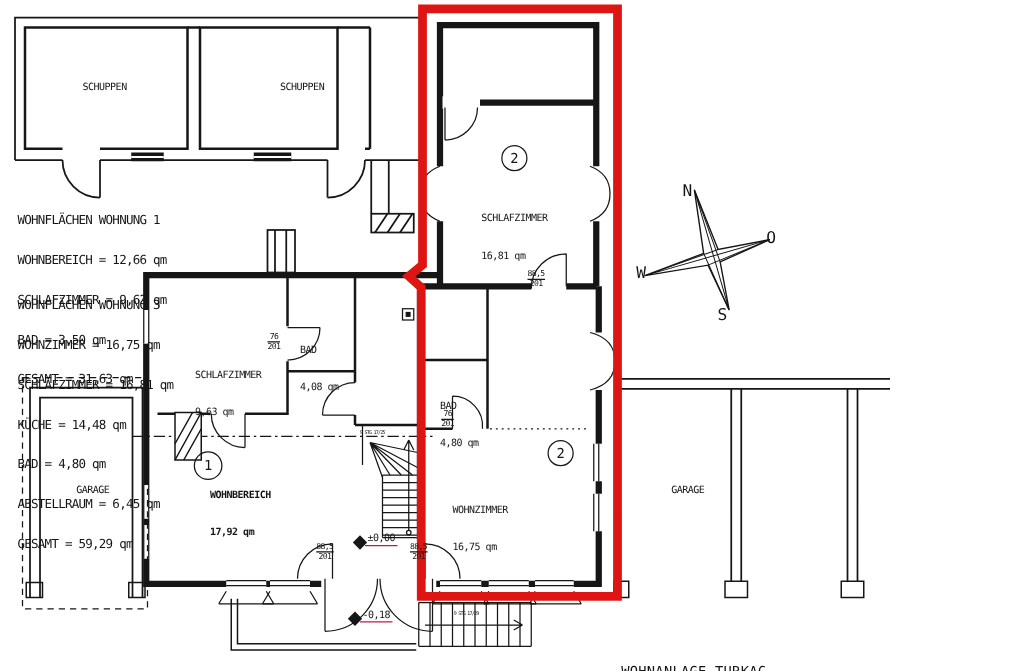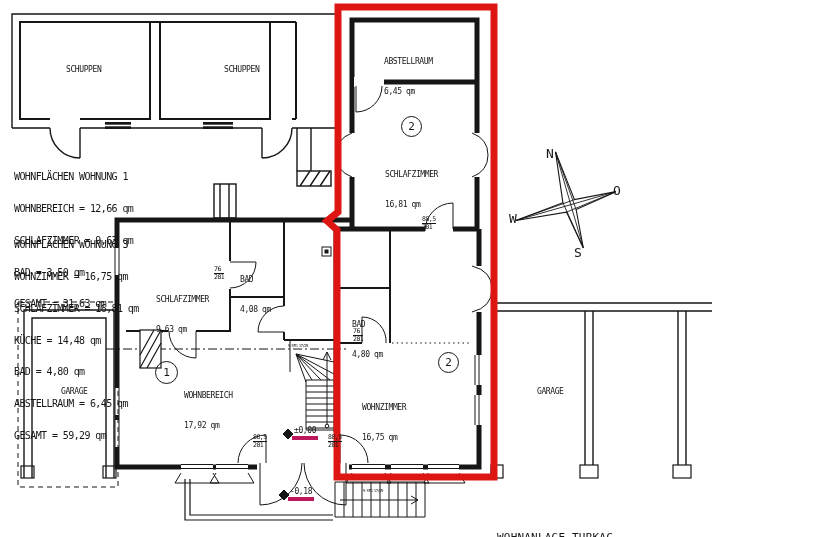--- a/index.html
+++ b/index.html
@@ -3,23 +3,23 @@
 <meta charset="utf-8">
 <style>
   html,body{margin:0;padding:0;background:#ffffff;}
   .canvas{position:relative;width:819px;height:537px;background:#fff;overflow:hidden;
           font-family:"DejaVu Sans Mono",monospace;color:#161616;}
   svg{position:absolute;left:0;top:0;}
   .lbl{position:absolute;white-space:pre;font-size:8px;line-height:10px;letter-spacing:-0.4px;}
   .legend{font-size:10px;line-height:10.6px;letter-spacing:-0.6px;}
   .marker{position:absolute;border:1.3px solid #161616;border-radius:50%;width:19px;height:19px;
           display:flex;align-items:center;justify-content:center;font-size:11px;background:transparent;}
-  .frac{position:absolute;font-size:6.5px;line-height:7px;letter-spacing:-0.5px;}
+  .frac{position:absolute;font-size:6.5px;line-height:7px;text-align:center;letter-spacing:-0.5px;}
   .frac .den{display:block;border-top:0.8px solid #161616;}
-  .level{position:absolute;font-size:8px;letter-spacing:-0.4px;border-bottom:4px solid #be185d;padding:0 2px 1px 2px;}
+  .level{position:absolute;font-size:8px;letter-spacing:-0.4px;border-bottom:1px solid #be185d;padding:0 2px 1px 2px;}
   .tiny{position:absolute;font-size:4px;letter-spacing:-0.6px;line-height:4px;}
   .compass-letter{position:absolute;font-size:13px;letter-spacing:0;}
   .titleblock{position:absolute;font-size:11px;line-height:15.5px;letter-spacing:0.2px;white-space:pre;}
 </style>
 </head>
 <body>
 
 <div class="canvas">
 
 <svg width="819" height="537" viewBox="0 0 819 537">
@@ -199,24 +199,20 @@
   <div>SCHLAFZIMMER = 16,81 qm</div>
   <div>KÜCHE = 14,48 qm</div>
   <div>BAD = 4,80 qm</div>
   <div>ABSTELLRAUM = 6,45 qm</div>
   <div>GESAMT = 59,29 qm</div>
 </div>
 
 <div class="lbl" style="left:66px;top:65px;">SCHUPPEN</div>
 <div class="lbl" style="left:224px;top:65px;">SCHUPPEN</div>
 
-<div class="lbl" style="left:384px;top:37px;">
-  <div>ABSTELLRAUM</div>
-  <div>6,45 qm</div>
-</div>
 
 <div class="marker" style="left:401px;top:116px;">2</div>
 
 <div class="lbl" style="left:385px;top:150px;">
   <div>SCHLAFZIMMER</div>
   <div>16,81 qm</div>
 </div>
 
 
 <div class="lbl" style="left:352px;top:300px;">
@@ -246,21 +242,21 @@
   <span class="den">201</span>
 </div>
 
 <div class="lbl" style="left:240px;top:255px;">
   <div>BAD</div>
   <div>4,08 qm</div>
 </div>
 
 <div class="marker" style="left:155px;top:361px;width:21px;height:21px;">1</div>
 
-<div class="lbl" style="left:184px;top:371px;">
+<div class="lbl" style="left:168px;top:371px;font-weight:bold;">
   <div>WOHNBEREICH</div>
   <div>17,92 qm</div>
 </div>
 
 <div class="lbl" style="left:61px;top:387px;">GARAGE</div>
 <div class="lbl" style="left:537px;top:387px;">GARAGE</div>
 
 <div class="frac" style="left:422px;top:216px;">
   <span>88,5</span>
   <span class="den">201</span>

